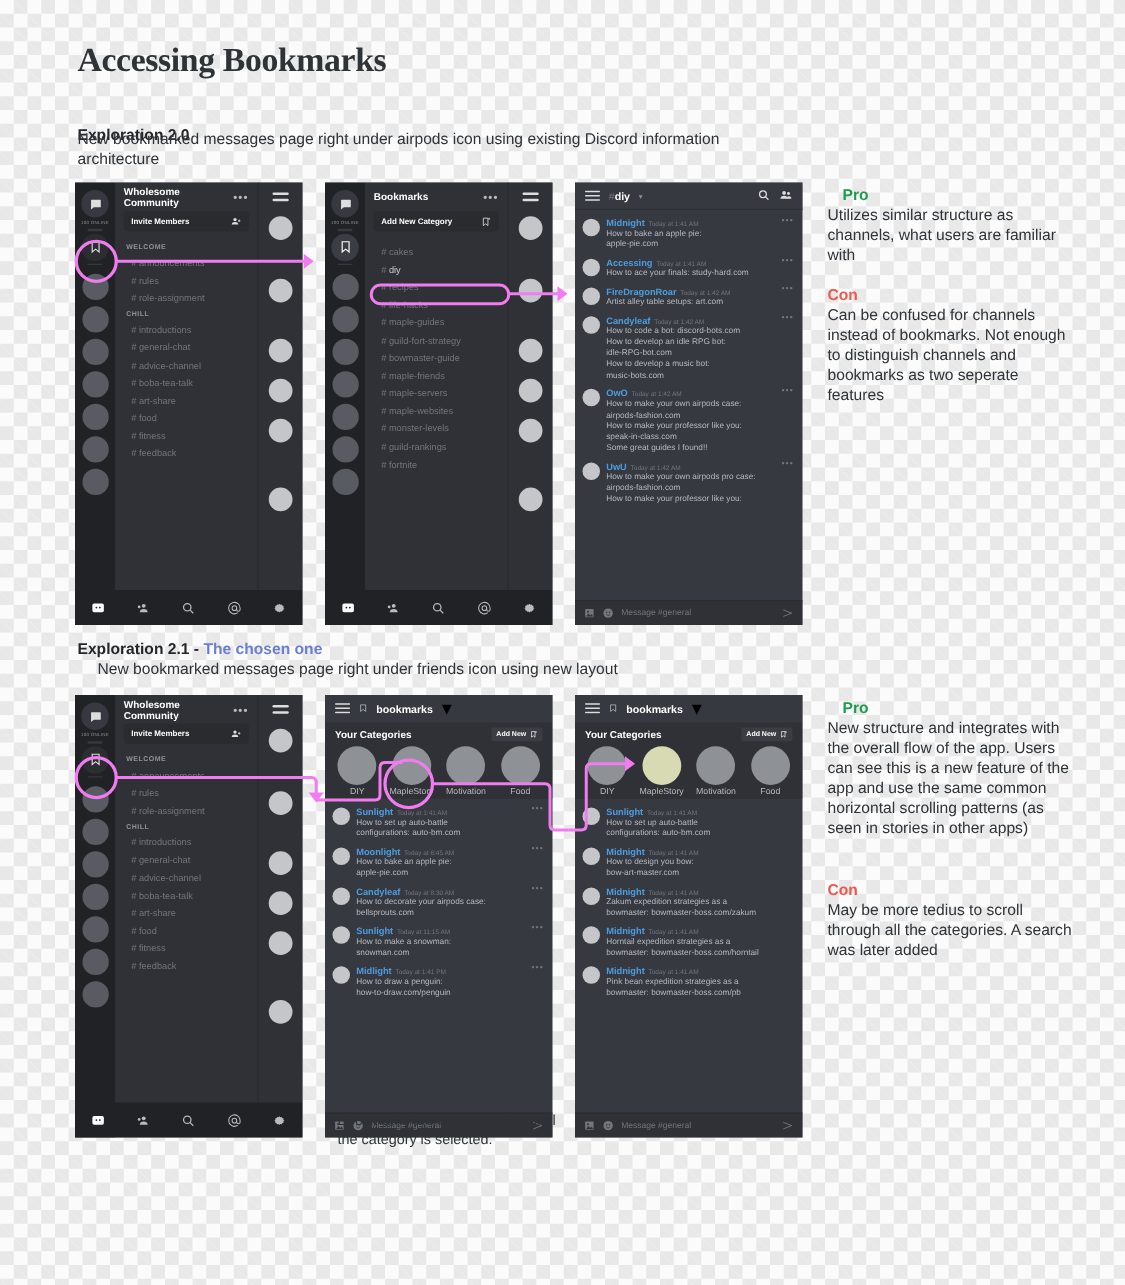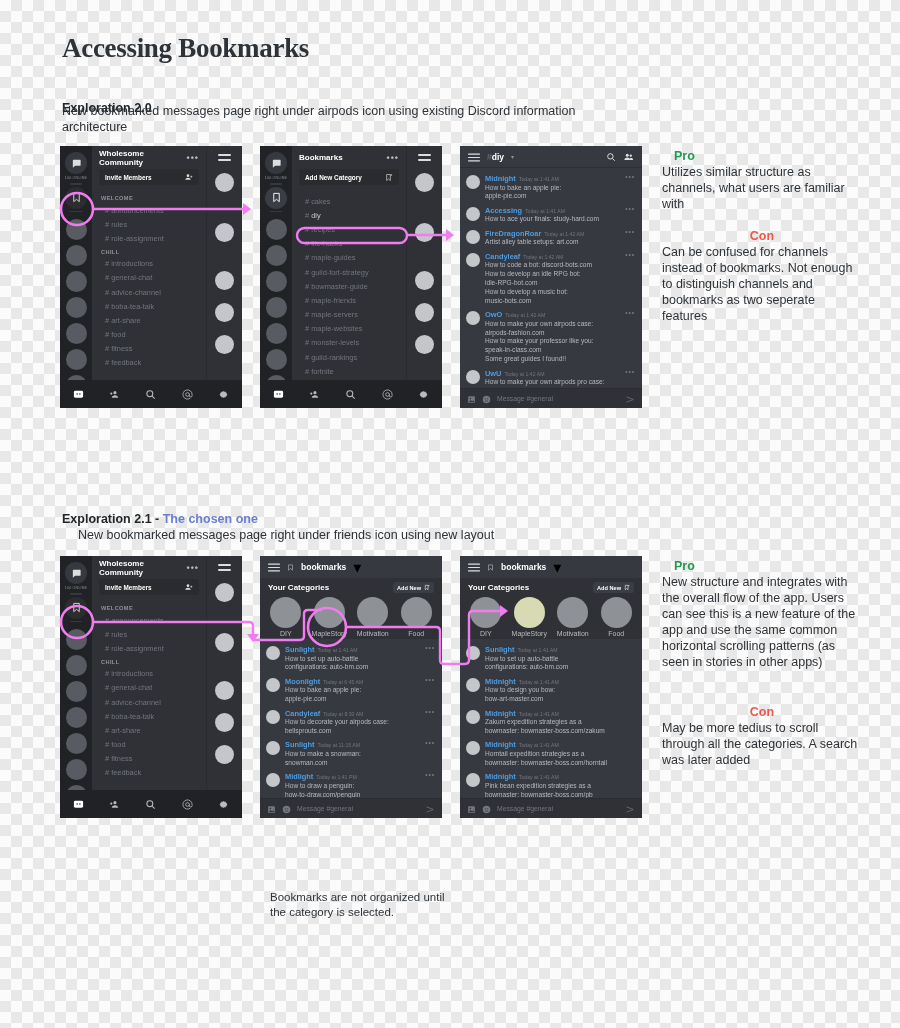--- a/index.html
+++ b/index.html
@@ -25,29 +25,29 @@
     position: absolute; left: 62px; top: 33px;
     font-size: 27px; font-weight: bold; color: #2e3338; letter-spacing: -0.3px; font-family: Liberation Serif, serif;
   }
   .exp-head { position: absolute; font-size: 12.5px; font-weight: bold; color: #23272a; }
   .exp-sub  { position: absolute; font-size: 12.5px; color: #2e3338; line-height: 16px; }
   .chosen { color: #6a7fd2; font-weight: bold; }
 
   .procon { position: absolute; width: 200px; }
   .pc-label { font-size: 12.5px; font-weight: bold; line-height: 16px; }
   .pc-pro { color: #1e9b4c; margin-left: 12px; }
-  .pc-con { color: #f0564a; text-align: center; }
+  .pc-con { color: #f0564a; }
   .pc-body { font-size: 12.5px; color: #2e3338; line-height: 16px; }
   .caption {
     position: absolute; font-size: 11.5px; color: #2e3338; line-height: 15px;
   }
 
   
   .phone {
-    position: absolute; width: 182px; height: 262px;
+    position: absolute; width: 182px; height: 354px;
     background: #2f3136; overflow: hidden;
     display: flex; flex-direction: column;
   }
 
   
   .rail {
     position: absolute; left: 0; top: 0; width: 32px; height: 100%;
     background: #202225; display: flex; flex-direction: column; align-items: center;
     padding-top: 6px;
   }

